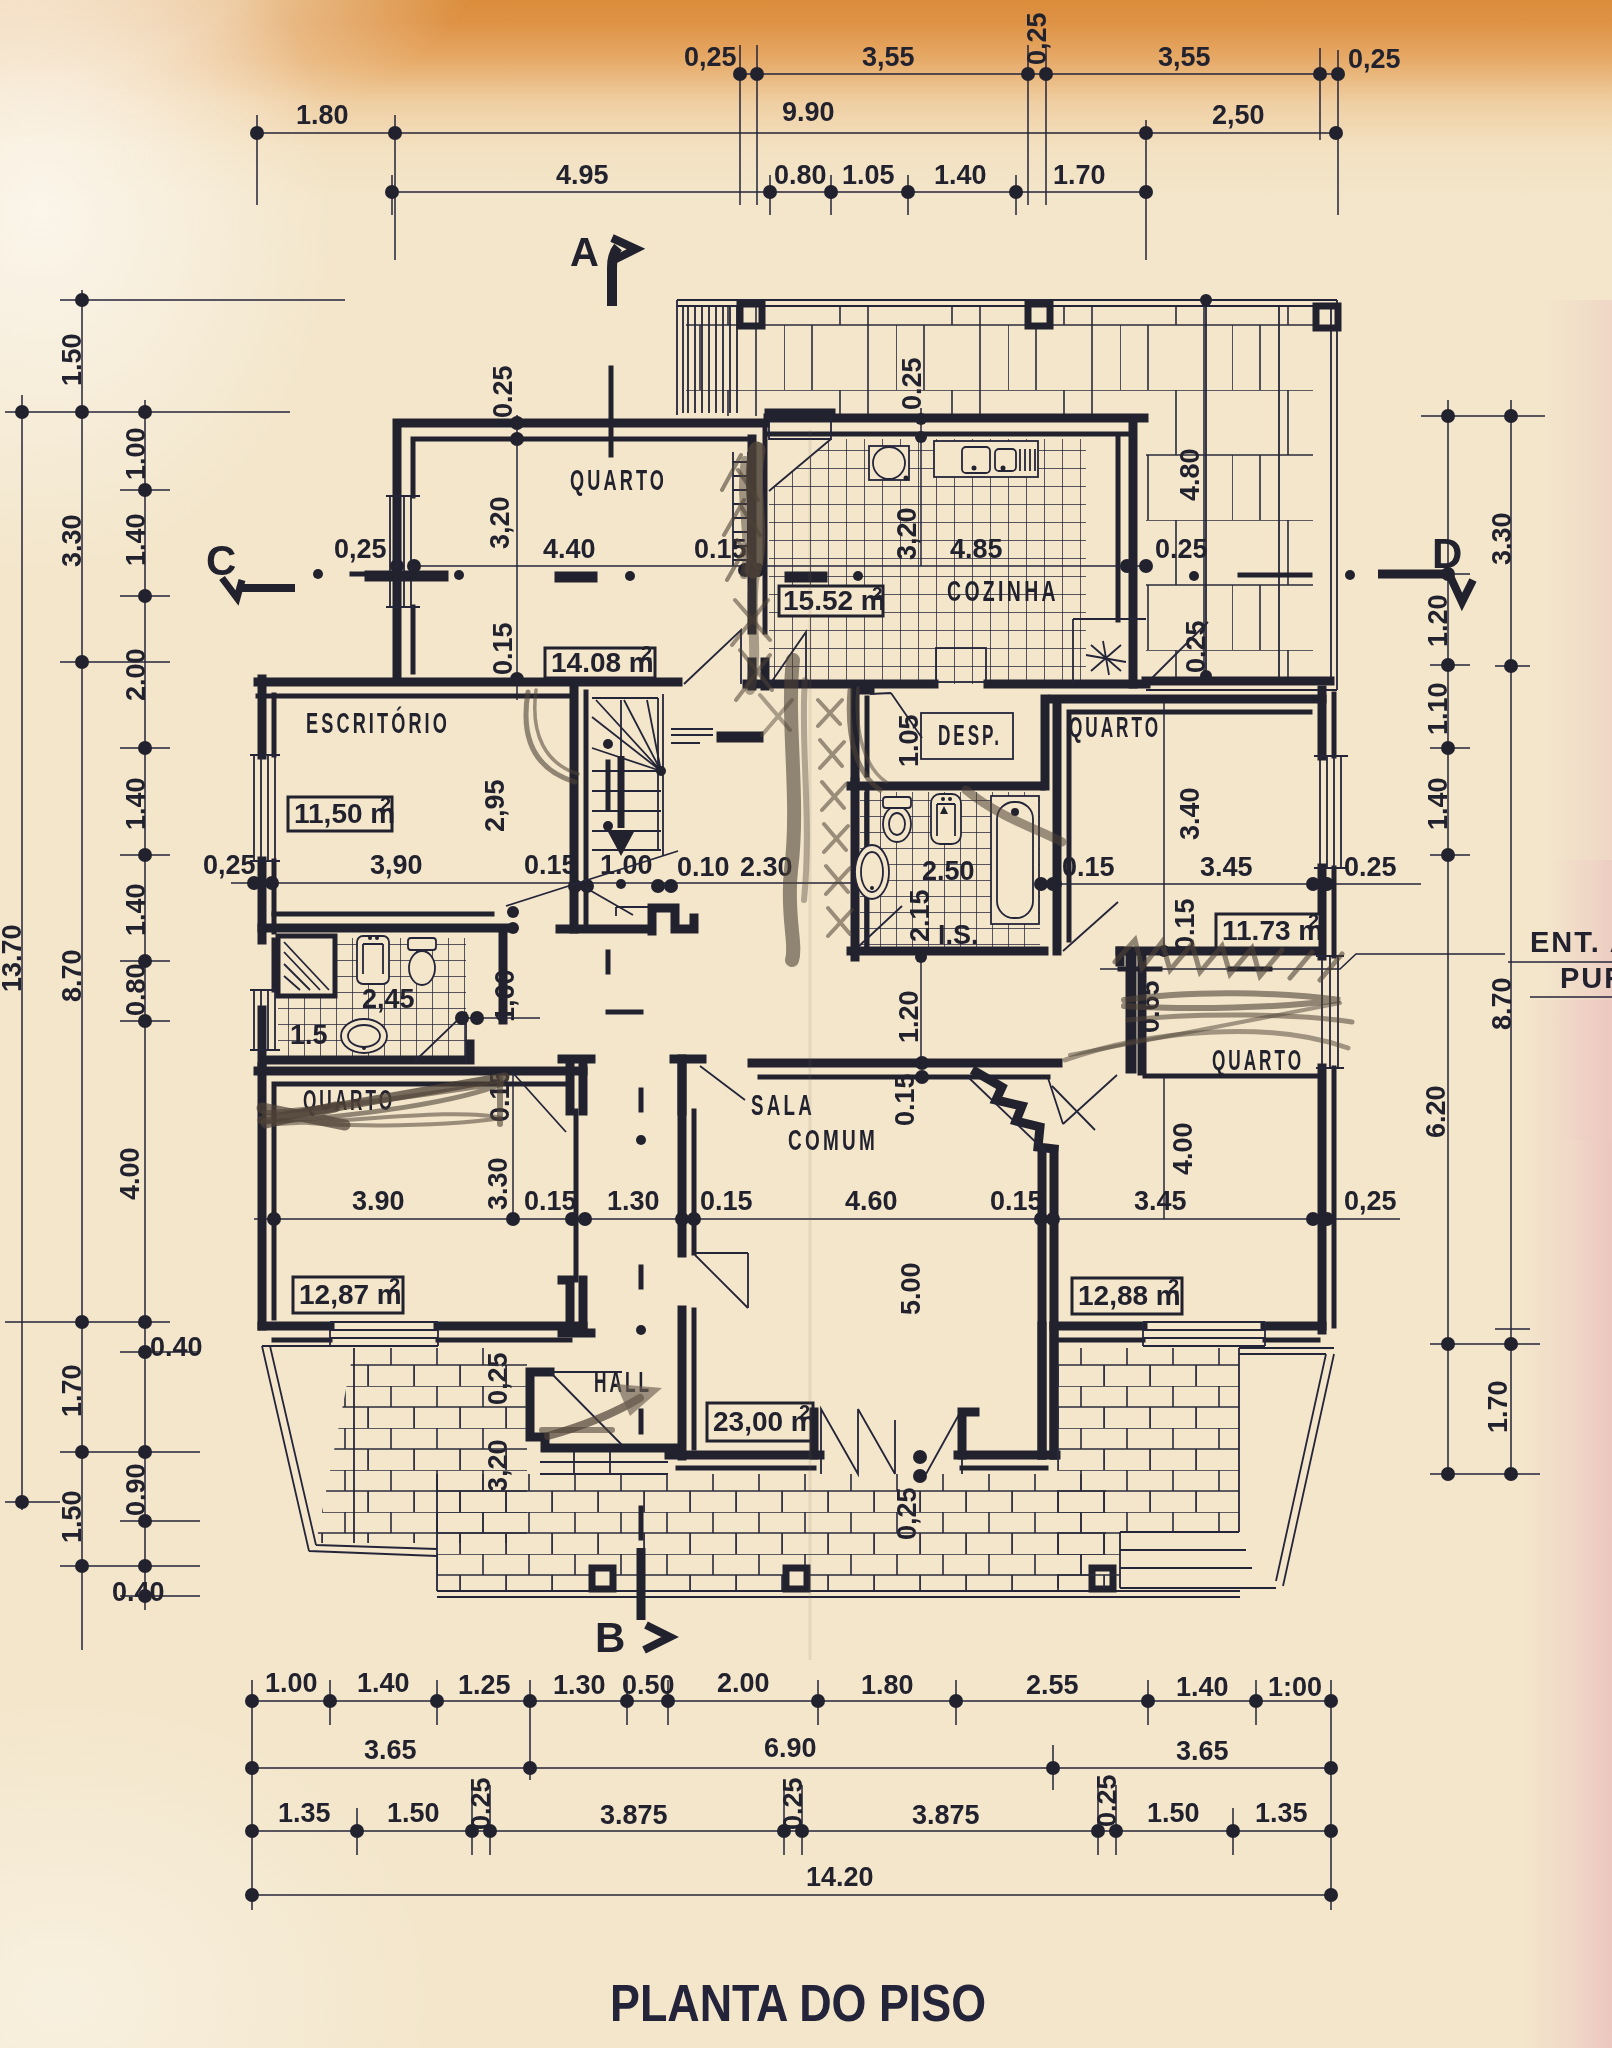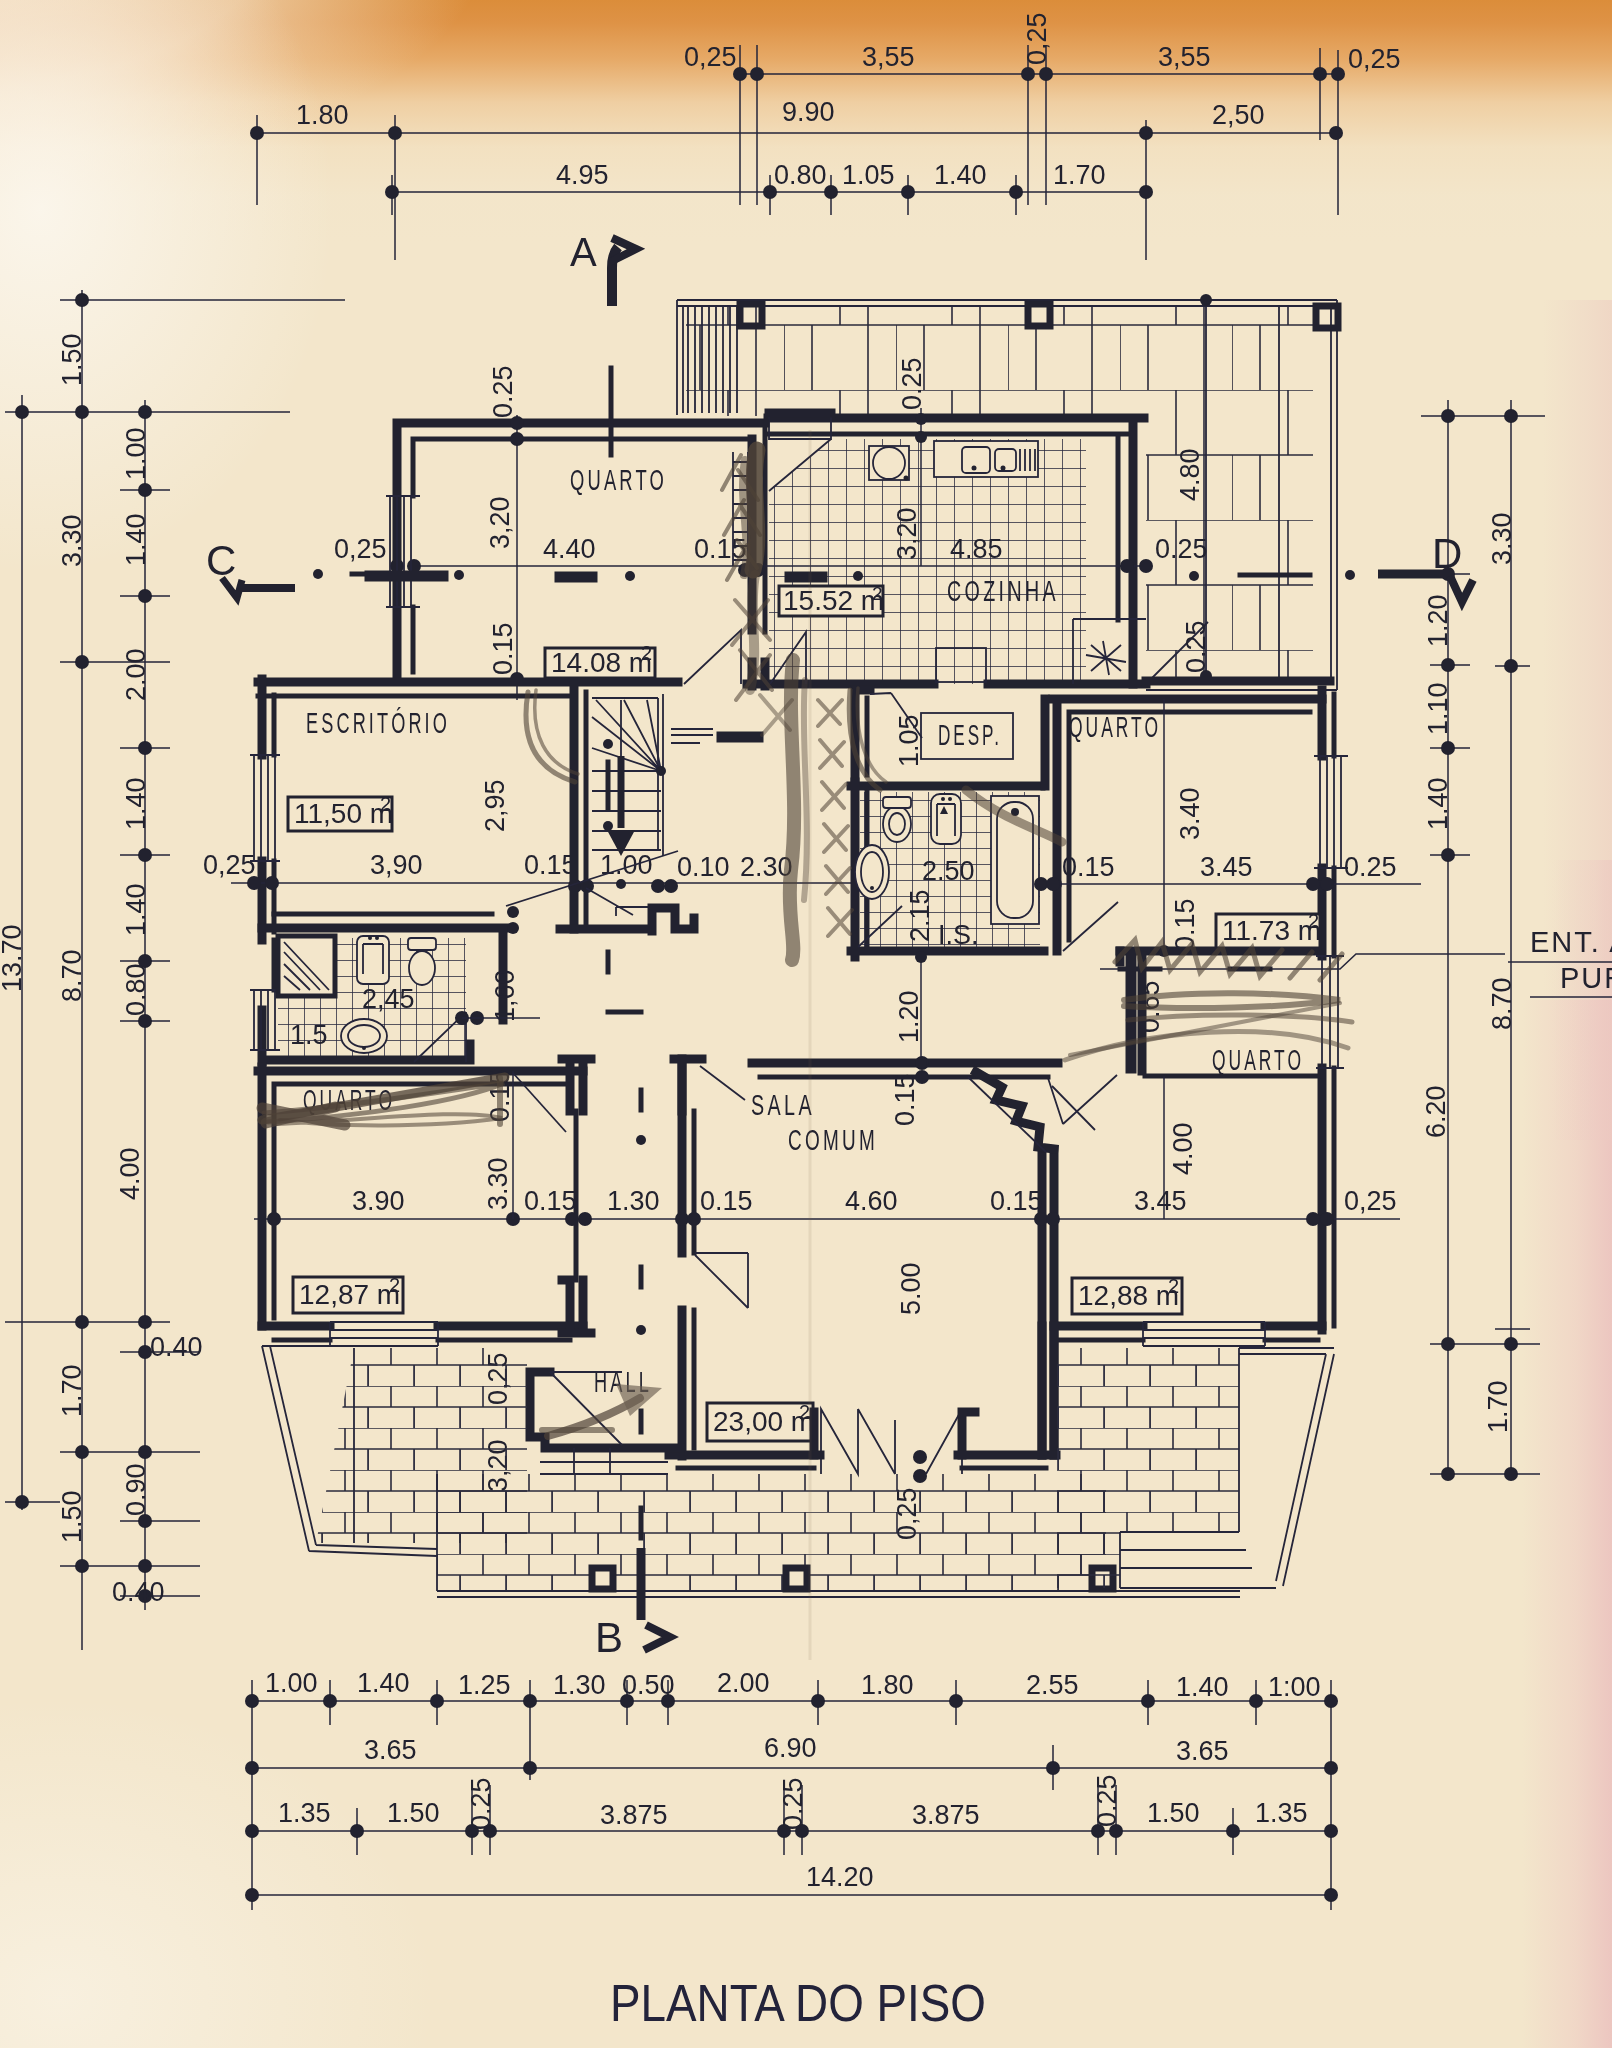--- a/index.html
+++ b/index.html
@@ -1,18 +1,18 @@
 <!DOCTYPE html>
 <html><head>
 <meta charset="utf-8">
 <style>
 html,body{margin:0;padding:0;}
 #page{position:relative;width:1612px;height:2048px;overflow:hidden;
  background:#f3e6cb;
- font-family:"Liberation Sans",sans-serif;}
+ font-family:"Liberation Sans",sans-serif;font-weight:bold;}
 #grad-top{position:absolute;left:0;top:0;width:1612px;height:245px;
  background:linear-gradient(180deg,#db8d3a 0%,#de9245 9%,rgba(229,164,94,.92) 24%,rgba(237,193,138,.62) 42%,rgba(242,215,174,.36) 60%,rgba(244,227,196,.16) 80%,rgba(244,233,209,0) 100%);}
 #grad-top2{position:absolute;left:0;top:0;width:1000px;height:430px;
  background:radial-gradient(ellipse 820px 360px at -10% -15%,rgba(247,237,218,.9) 0%,rgba(247,237,218,.6) 45%,rgba(247,237,218,0) 72%);}
 #grad-right{position:absolute;right:0;top:300px;width:70px;height:700px;
  background:linear-gradient(90deg,rgba(236,204,194,0) 0%,rgba(236,204,194,.35) 65%,rgba(236,202,192,.55) 100%);}
 #grad-right2{position:absolute;right:0;top:1000px;width:90px;height:1048px;
  background:linear-gradient(90deg,rgba(238,202,196,0) 0%,rgba(238,200,194,.5) 60%,#ecc6c0 100%);}
 #grad-rightm{position:absolute;right:0;top:860px;width:60px;height:280px;
  background:linear-gradient(90deg,rgba(237,203,195,0) 0%,rgba(237,203,195,.4) 70%,rgba(237,201,193,.7) 100%);}

